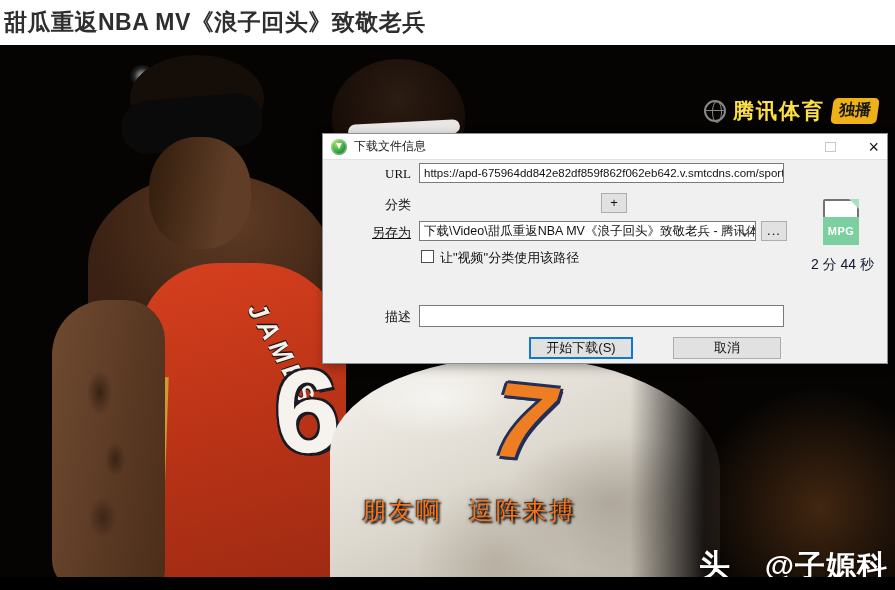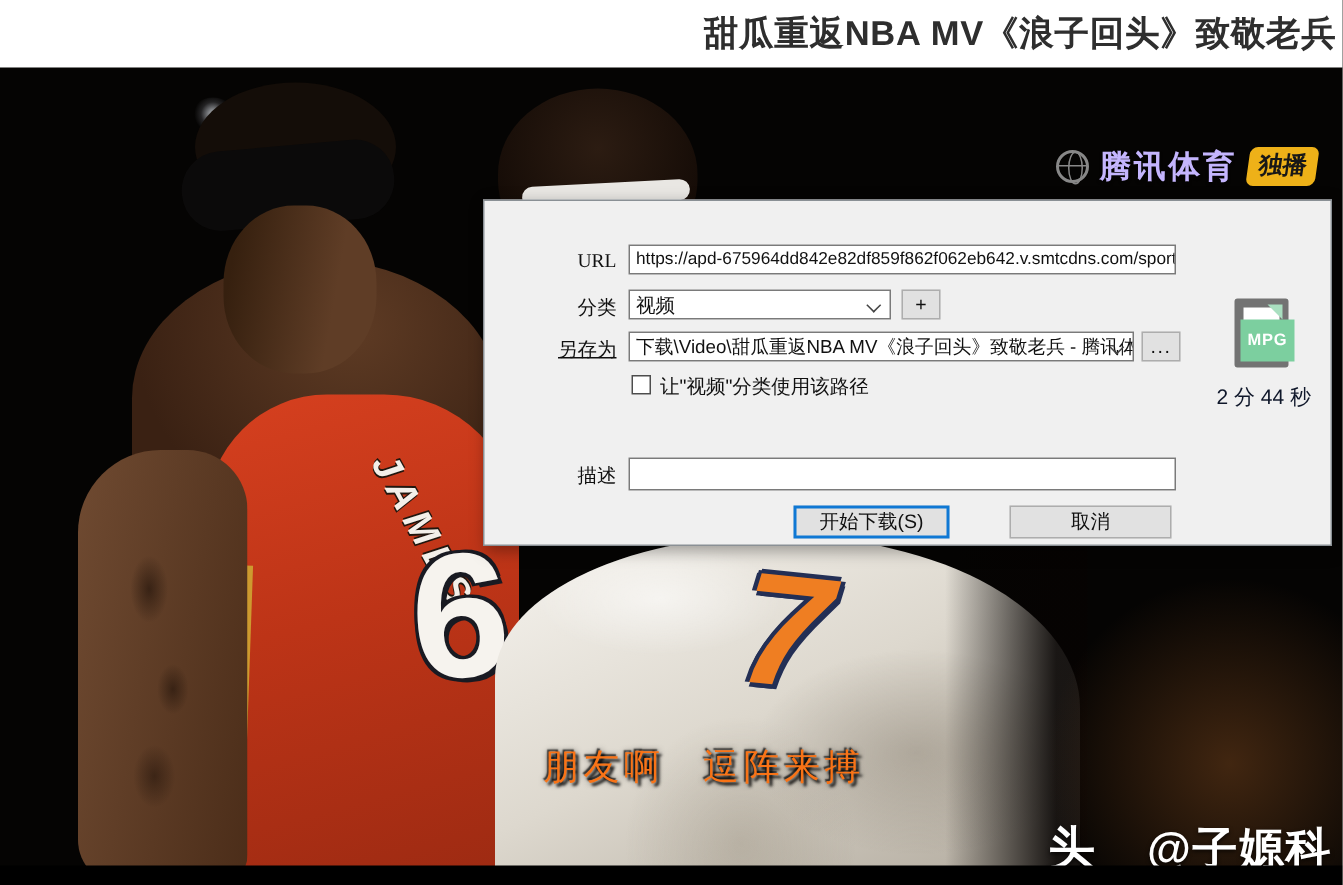--- a/index.html
+++ b/index.html
@@ -3,21 +3,21 @@
 <meta charset="utf-8">
 <style>
   * { box-sizing: border-box; margin: 0; padding: 0; }
   html,body { width:895px; height:590px; }
   body {
     font-family: "Liberation Sans", sans-serif;
     background:#fff; position:relative; overflow:hidden;
   }
 
   
-  .page-header { position:absolute; top:0; left:0; width:895px; height:45px; background:#fff;text-align:right; }
+  .page-header { position:absolute; top:0; left:0; width:895px; height:45px; background:#fff; }
   .page-header h1 {
     padding:7px 4px 0 4px; font-size:23px; font-weight:600; color:#2e2e2e; letter-spacing:.5px;
     white-space:nowrap; overflow:hidden;
   }
 
   
   .video { position:absolute; top:45px; left:0; width:895px; height:545px; background:#050403; overflow:hidden; }
 
   .light { position:absolute; border-radius:50%; background:radial-gradient(circle,#d7dce2 0%,rgba(150,150,160,.25) 45%,transparent 70%); }
   .l1 { left:128px; top:20px; width:28px; height:22px; opacity:.85; }
@@ -73,21 +73,21 @@
 
   .subtitle { position:absolute; left:362px; top:450px; font-size:24px; font-weight:500; color:#f97316;
     letter-spacing:3px; word-spacing:16px;
     text-shadow:2px 2px 2px rgba(0,0,0,.95), -1px -1px 1px rgba(0,0,0,.75), 0 0 4px rgba(0,0,0,.7); }
 
   
   .tc-mark { position:absolute; left:704px; top:52px; display:flex; align-items:center; gap:7px; }
   .globe { width:22px; height:22px; border:2px solid #979797; border-radius:50%; position:relative; opacity:.9; }
   .globe::before { content:""; position:absolute; left:6px; top:-1px; width:8px; height:20px; border:1.5px solid #979797; border-radius:50%; }
   .globe::after  { content:""; position:absolute; left:-1px; top:8px; width:20px; height:0; border-top:1.5px solid #979797; }
-  .tc-brand { font-size:21px; font-weight:700; color:#c4b5fd; letter-spacing:2px; text-shadow:0 1px 2px rgba(0,0,0,.6); }
+  .tc-brand { font-size:21px; font-weight:700; color:#fde047; letter-spacing:2px; text-shadow:0 1px 2px rgba(0,0,0,.6); }
   .tc-badge { font-size:16px; font-weight:700; color:#171717; background:#eeb118; padding:2px 7px 3px; border-radius:5px; transform:skewX(-8deg); }
 
   
   .tt-mark { position:absolute; left:699px; top:500px; display:flex; align-items:baseline; gap:10px; color:#fff;
     text-shadow:0 1px 3px rgba(0,0,0,.7); }
   .tt-brand { font-size:31px; font-weight:800; letter-spacing:2px; }
   .tt-handle { font-size:30px; font-weight:600; letter-spacing:1px; }
 
   .bottom-bar { position:absolute; left:0; top:532px; width:895px; height:13px; background:#000; }
 
@@ -126,21 +126,21 @@
   .b-dots  { left:438px; top:87px; width:26px; height:20px; letter-spacing:1px; }
   .cb-box  { position:absolute; left:98px; top:116px; width:13px; height:13px; background:#fff; border:1px solid #4d4d4d; }
   .cb-lbl  { position:absolute; left:117px; top:115px; color:#101010; }
   .f-path  { left:98px; top:136px; width:337px; height:22px; background:#f3f3f3; border:1px solid #bcbcbc; color:#8f8f8f; padding-top:3px; }
   .f-desc  { left:96px; top:171px; width:365px; height:22px; padding-top:3px; }
   .lbl-desc{ top:174px; }
   .b-later { left:91px;  top:203px; width:97px;  height:22px; }
   .b-start { left:206px; top:203px; width:104px; height:22px; }
   .b-cancel{ left:350px; top:203px; width:108px; height:22px; }
 
-  .mpg { position:absolute; left:500px; top:65px; width:36px; height:46px; background:#fff; border:6px solid #737373; border-radius:2px; }
+  .mpg { position:absolute; left:500px; top:65px; width:36px; height:46px; background:#fff; border:2px solid #737373; border-radius:2px; }
   .mpg-fold { position:absolute; right:-2px; top:-2px; width:0; height:0;
     border-left:10px solid transparent; border-top:10px solid #a9dfc0; }
   .mpg-body { position:absolute; left:-2px; bottom:-2px; width:36px; height:28px; background:#7ccf9f;
     color:#fff; font-size:11px; font-weight:700; text-align:center; line-height:28px; letter-spacing:.5px; }
   .mpg-dur { position:absolute; left:472px; top:122px; width:95px; text-align:center; font-size:14px; color:#0f172a; }
 </style>
 </head>
 <body>
 
 <div class="page-header">
@@ -183,29 +183,32 @@
   <div class="subtitle">朋友啊 逗阵来搏</div>
 
   <div class="tt-mark">
     <span class="tt-brand">头条</span>
     <span class="tt-handle">@子嫄科技</span>
   </div>
 
   <div class="bottom-bar"></div>
 
   <div class="dialog">
+    <div class="dlg-titlebar">
+      <span class="idm-icon"></span>
+      <span class="dlg-title">下载文件信息</span>
+      <span class="dlg-spacer"></span>
+      <span class="win-max"></span>
+      <span class="win-close">×</span>
+    </div>
 
     <div class="lbl lbl-url">URL</div>
     <div class="field f-url">https://apd-675964dd842e82df859f862f062eb642.v.smtcdns.com/sportst</div>
 
     <div class="lbl lbl-cat">分类</div>
-    <div class="field combo f-cat">
-      <span>视频</span>
-      <span class="chev"></span>
-    </div>
     <div class="btn sm b-plus">+</div>
 
     <div class="lbl lbl-save">另存为</div>
     <div class="field combo f-save">
       <span>下载\Video\甜瓜重返NBA MV《浪子回头》致敬老兵 - 腾讯体育</span>
       <span class="chev"></span>
     </div>
     <div class="btn sm b-dots">...</div>
 
     <span class="cb-box"></span>

